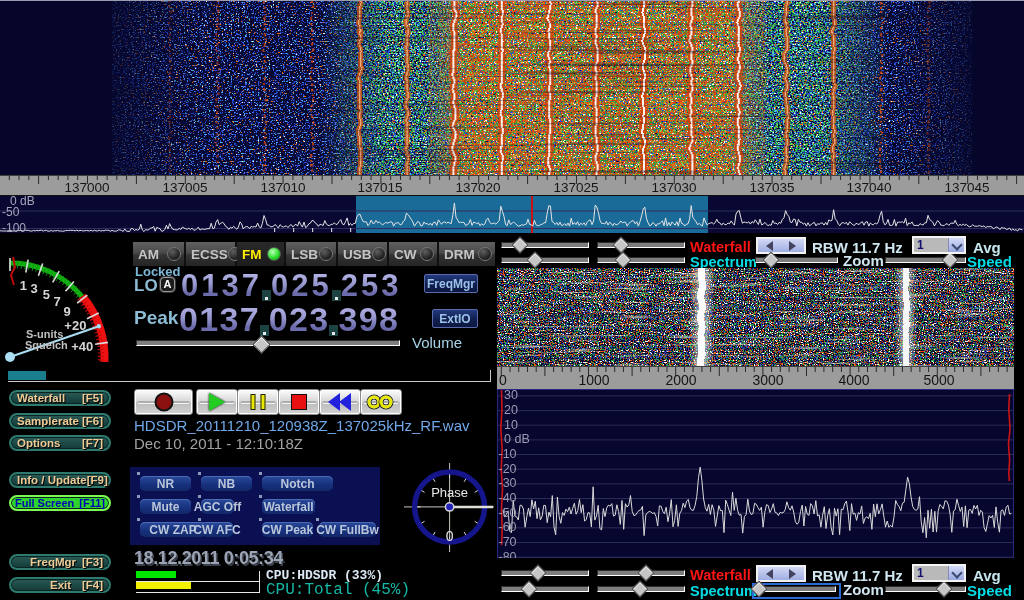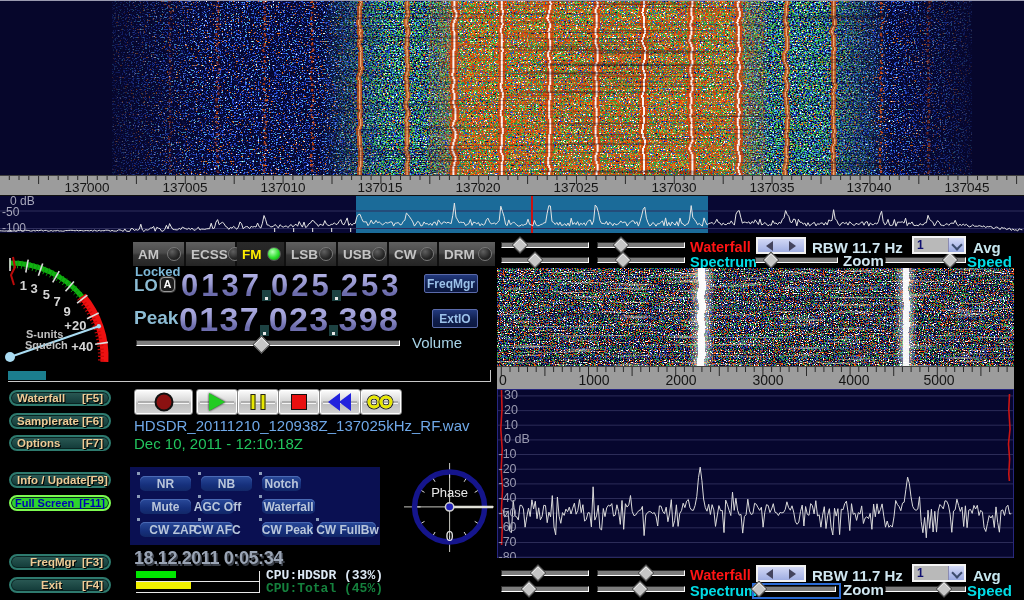--- a/index.html
+++ b/index.html
@@ -367,21 +367,21 @@
   </div>
 <div class="lbtn" style="top:494.5px;background:#2ed32e;border-color:#7dfa50;color:#0000b4;padding:0 4px;font-size:11px">
     <span style="text-shadow:none">Full Screen</span>
     <span style="text-shadow:none">[F11]</span>
   </div>
 <div class="lbtn" style="top:554px">
     <span style="margin-left:13px">FreqMgr</span>
     <span>[F3]</span>
   </div>
 <div class="lbtn" style="top:576.5px">
-    <span style="margin-left:24px">Exit</span>
+    <span style="margin-left:33px">Exit</span>
     <span>[F4]</span>
   </div>
 
 <div class="abs" style="left:133px;top:242px;width:362px;height:24px;display:flex;background:#111">
 <div class="mode" style="width:53px">AM<span class="led"></span></div>
 <div class="mode" style="width:51px">ECSS<span class="led"></span></div>
 <div class="mode" style="width:49px;background:linear-gradient(#2a2a2a,#1c1c1c);color:#ffee00">FM<span class="led" style="background:radial-gradient(circle at 38% 32%,#baffba,#2ce02c 55%,#0a8a0a);border-color:#555"></span></div>
 <div class="mode" style="width:52px">LSB<span class="led"></span></div>
 <div class="mode" style="width:51px">USB<span class="led"></span></div>
 <div class="mode" style="width:50px">CW<span class="led"></span></div>
@@ -431,26 +431,26 @@
     </span>
   </div>
 <div class="pbtn" style="left:360px;width:40px">
     <span class="icn" style="width:27px;height:13px">
       <span style="position:absolute;left:0;top:0;width:7px;height:7px;border-radius:50%;border:3px solid #e8e800;box-shadow:0 0 0 1px #222,inset 0 0 0 1px #222"></span>
       <span style="position:absolute;left:12px;top:0;width:7px;height:7px;border-radius:50%;border:3px solid #e8e800;box-shadow:0 0 0 1px #222,inset 0 0 0 1px #222"></span>
     </span>
   </div>
 
 <div class="abs" style="left:134px;top:417px;font-size:15px;color:#6fa8e8">HDSDR_20111210_120938Z_137025kHz_RF.wav</div>
-<div class="abs" style="left:134px;top:435px;font-size:15px;color:#22c55e">Dec 10, 2011 - 12:10:18Z</div>
+<div class="abs" style="left:134px;top:435px;font-size:15px;color:#a3a3a3">Dec 10, 2011 - 12:10:18Z</div>
 
 <div class="abs" style="left:130px;top:467px;width:250px;height:78px;background:#0a1052">
 <div class="dsp" style="left:10px;top:9px;width:51px">NR</div>
 <div class="dsp" style="left:71px;top:9px;width:51px">NB</div>
-<div class="dsp" style="left:132px;top:9px;width:39px">Notch</div>
+<div class="dsp" style="left:132px;top:9px;width:71px">Notch</div>
 <div class="dsp" style="left:10px;top:32px;width:51px">Mute</div>
 <div class="dsp" style="left:71px;top:32px;width:33px">AGC Off</div>
 <div class="dsp" style="left:132px;top:32px;width:53px">Waterfall</div>
 <div class="dsp" style="left:10px;top:55px;width:66px">CW ZAP</div>
 <div class="dsp" style="left:71px;top:55px;width:32px">CW AFC</div>
 <div class="dsp" style="left:132px;top:55px;width:51px">CW Peak</div>
 <div class="dsp" style="left:189px;top:55px;width:57px;font-size:12px">CW FullBw</div>
 </div>
 
 <svg class="abs" style="left:398px;top:453px" width="104" height="110">
@@ -476,21 +476,21 @@
 </svg>
 
 <div class="abs" style="left:134px;top:548px;font-size:18px;font-weight:bold;letter-spacing:-0.4px;color:#9aa4b4;text-shadow:1.5px 1.5px 0 #3a3f48">18.12.2011 0:05:34</div>
 <div class="abs" style="left:136px;top:571px;width:123px;height:10px;border-bottom:1px solid #e8e8e8;border-right:1px solid #e8e8e8">
     <div style="width:40px;height:7px;background:#00e800"></div>
   </div>
 <div class="abs" style="left:136px;top:582px;width:123px;height:10px;border-bottom:1px solid #e8e8e8;border-right:1px solid #e8e8e8">
     <div style="width:55px;height:7px;background:#f0f000"></div>
   </div>
 <div class="abs" style="left:266px;top:568px;font-family:'Liberation Mono',monospace;font-size:13px;font-weight:600;color:#dce8f4">CPU:HDSDR (33%)</div>
-<div class="abs" style="left:266px;top:581px;font-family:'Liberation Mono',monospace;font-size:13px;font-weight:700;color:#15803d">CPU:Total (45%)</div>
+<div class="abs" style="left:266px;top:581px;font-family:'Liberation Mono',monospace;font-size:16px;font-weight:400;color:#14b8a6">CPU:Total (45%)</div>
 
 <div class="track" style="left:501px;top:242px;width:86px"></div>
 <div class="thumb" style="left:514px;top:239px"></div>
 <div class="track" style="left:597px;top:242px;width:86px"></div>
 <div class="thumb" style="left:615px;top:239px"></div>
 <div class="track" style="left:501px;top:257px;width:86px"></div>
 <div class="thumb" style="left:529px;top:254px"></div>
 <div class="track" style="left:597px;top:257px;width:86px"></div>
 <div class="thumb" style="left:617px;top:254px"></div>
 <div class="ctxt" style="left:690px;top:239px;font-size:14.5px;color:#ff1414">Waterfall</div>

